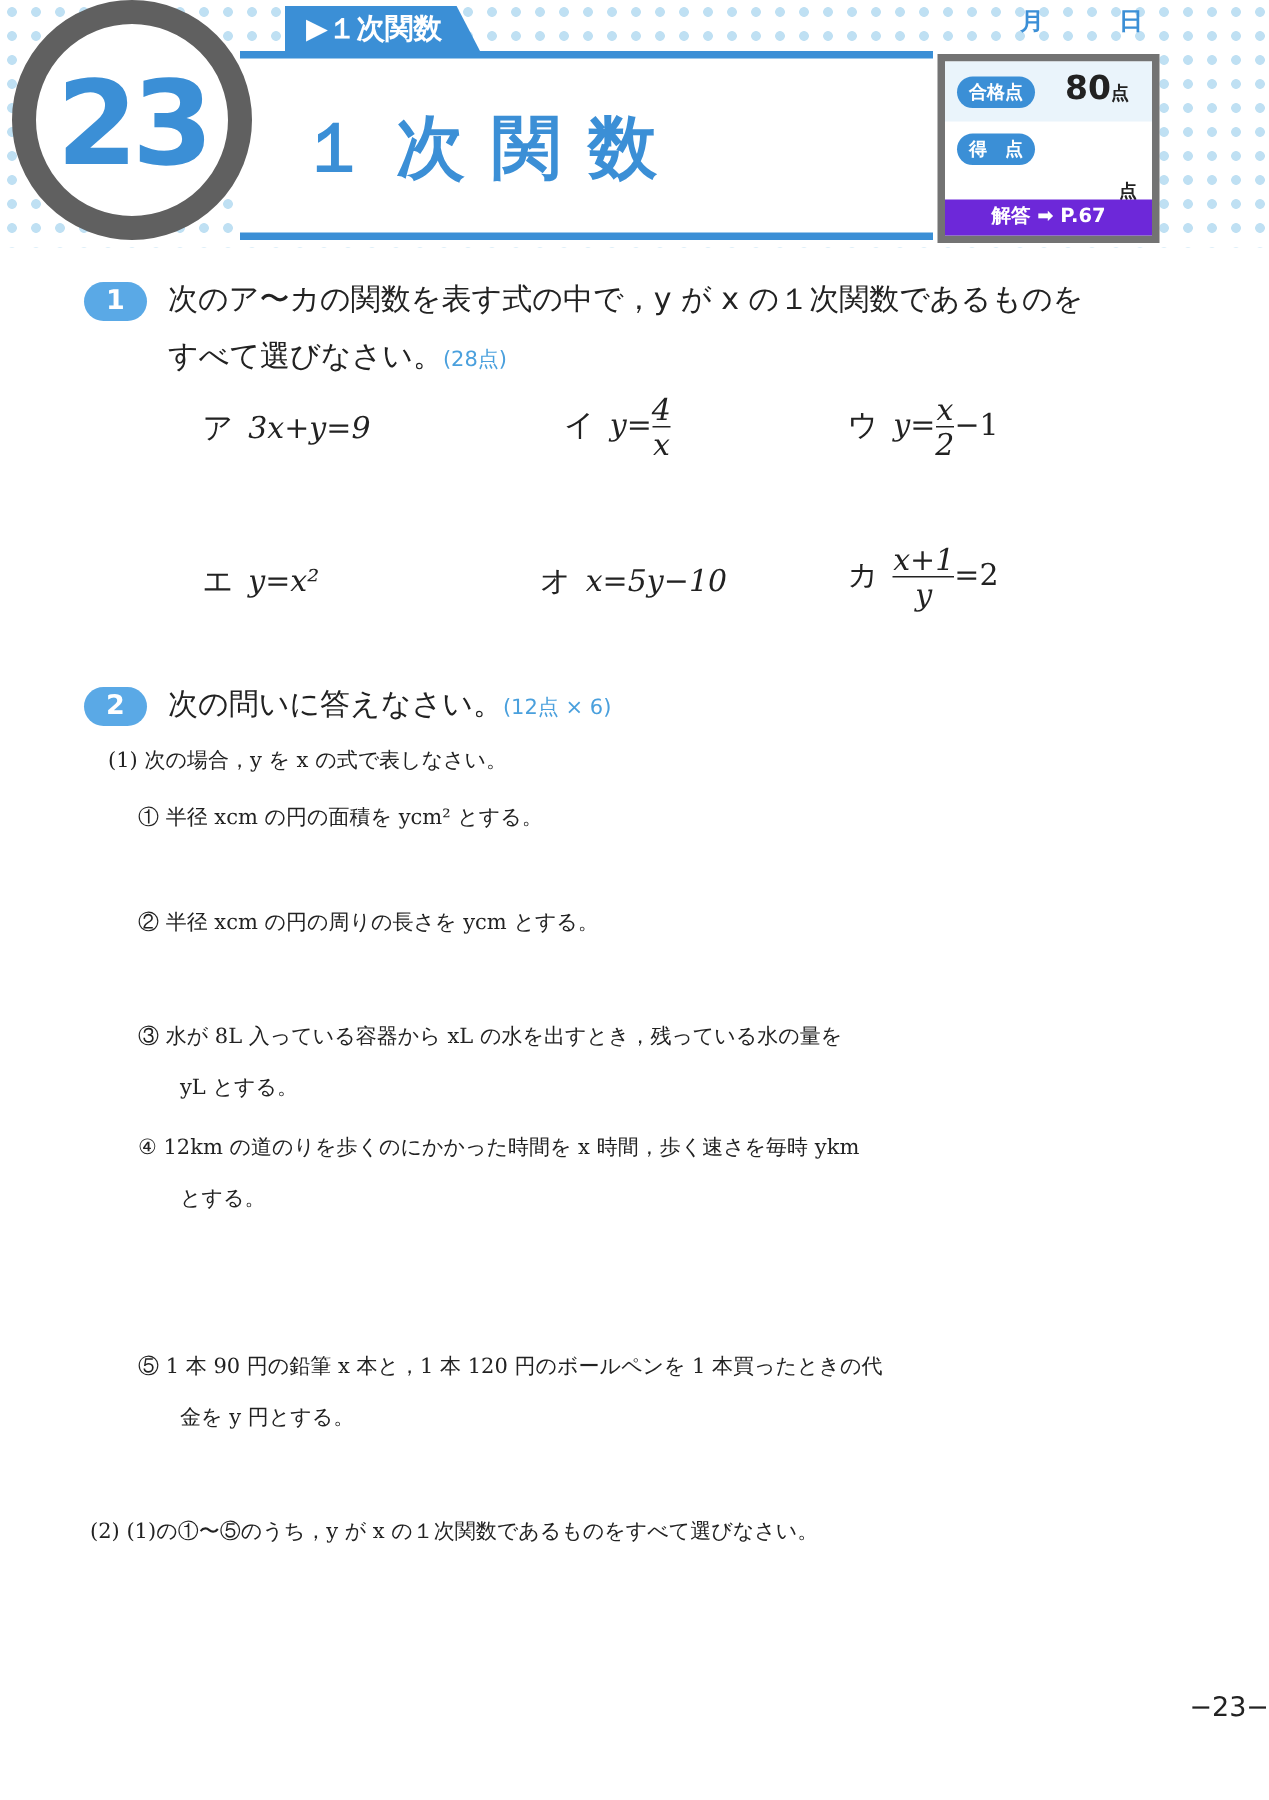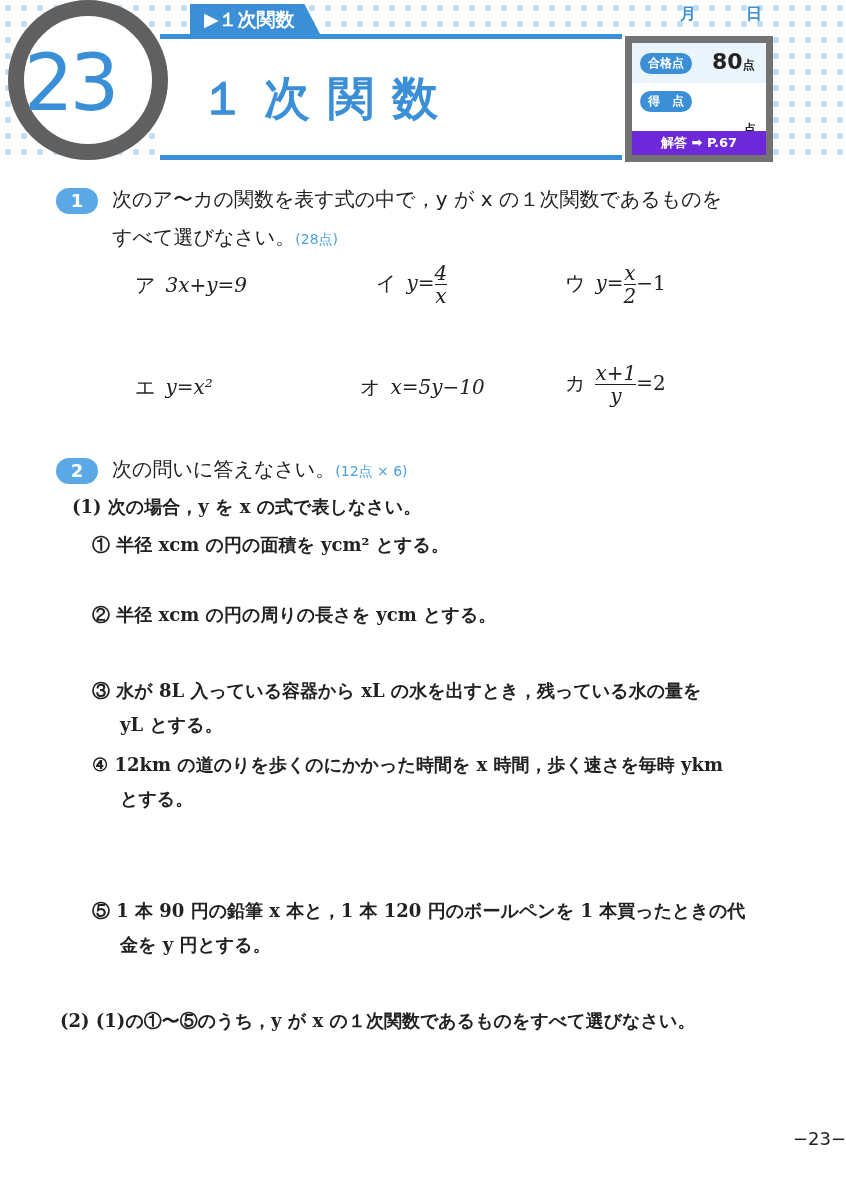--- a/index.html
+++ b/index.html
@@ -9,47 +9,47 @@
           background-image: radial-gradient(circle, #bfe0f3 3px, transparent 3.5px);
           background-size: 16px 16px; }
   .header-bar { position:absolute; left:160px; top:34px; width:462px; height:126px;
                 border-top:5px solid #3b8fd6; border-bottom:5px solid #3b8fd6; background:#fff; box-sizing:border-box; }
   .chapter-tab { position:absolute; left:190px; top:4px; height:30px; width:130px; background:#3b8fd6;
                  color:#fff; font-family:"DejaVu Sans", sans-serif; font-weight:bold; font-size:19px;
                  line-height:30px; padding-left:14px; box-sizing:border-box;
                  clip-path:polygon(0 0, 88% 0, 100% 100%, 0 100%); }
   .clock { position:absolute; left:8px; top:0px; width:160px; height:160px; border-radius:50%;
            border:16px solid #606060; background:#fff; box-sizing:border-box; }
-  .clock .num { position:absolute; left:0; right:0; top:22px; text-align:left;
-                font-family:"DejaVu Sans", sans-serif; font-weight:normal; font-size:78px;
+  .clock .num { position:absolute; left:0; right:0; top:22px; text-align:center;
+                font-family:"DejaVu Sans", sans-serif; font-weight:bold; font-size:78px;
                 color:#3b8fd6; letter-spacing:-4px; }
   .title { position:absolute; left:200px; top:68px; font-family:"DejaVu Sans", sans-serif; font-weight:bold;
            font-size:46px; color:#3b8fd6; letter-spacing:18px; }
   .date { position:absolute; top:4px; font-family:"DejaVu Sans", sans-serif; font-weight:bold; color:#3b8fd6; font-size:16px; }
-  .score-box { position:absolute; left:625px; top:36px; width:148px; height:126px; border:7px solid #737373;
+  .score-box { position:absolute; left:625px; top:36px; width:148px; height:126px; border:5px solid #737373;
                box-sizing:border-box; background:#fff; }
   .score-box .pass-row { height:40px; background:#eaf4fb; position:relative; }
   .pill { position:absolute; left:8px; background:#3b8fd6; color:#fff; border-radius:12px; font-family:"DejaVu Sans", sans-serif;
           font-weight:bold; font-size:12px; padding:2px 8px; }
   .pass-val { position:absolute; left:80px; top:6px; font-family:"DejaVu Sans", sans-serif; font-weight:bold; font-size:22px; color:#222; }
   .pt { font-size:12px; }
   .score-pt { position:absolute; right:10px; top:78px; font-family:"DejaVu Sans", sans-serif; font-weight:bold; font-size:12px; }
   .answer-bar { position:absolute; left:0; right:0; bottom:0; height:24px; background:#6d28d9; color:#fff;
                 font-family:"DejaVu Sans", sans-serif; font-weight:bold; font-size:13px; text-align:center; line-height:24px; }
   .qbadge { position:absolute; width:42px; height:26px; border-radius:13px; background:#5aa9e6; color:#fff;
             font-family:"DejaVu Sans", sans-serif; font-weight:bold; font-size:18px; text-align:center; line-height:26px; }
   .qtext { position:absolute; font-family:"DejaVu Sans", sans-serif; font-size:20px; color:#222; line-height:38px; }
   .pts { color:#4aa0dd; font-size:14px;margin-top:48px; }
   .choice { position:absolute; font-size:20px; }
   .choice .lbl { font-family:"DejaVu Sans", sans-serif; margin-right:10px; }
   .frac { display:inline-block; vertical-align:middle; text-align:center; font-style:italic; }
   .frac span { display:block; line-height:22px; }
   .frac .den { border-top:1px solid #222; }
   i { font-style:italic; }
-  .item { position:absolute; font-size:18px; line-height:34px;font-weight:bold; }
+  .item { position:absolute; font-size:14px; line-height:34px; }
   .pagenum { position:absolute; left:0; right:0; top:1128px; text-align:right; font-family:"DejaVu Sans", sans-serif; font-size:18px; }
 </style>
 </head>
 <body>
 
 <div class="dots" style="left:0;width:846px;"></div>
 
 <div class="header-bar"></div>
 <div class="chapter-tab">▶１次関数</div>
 

